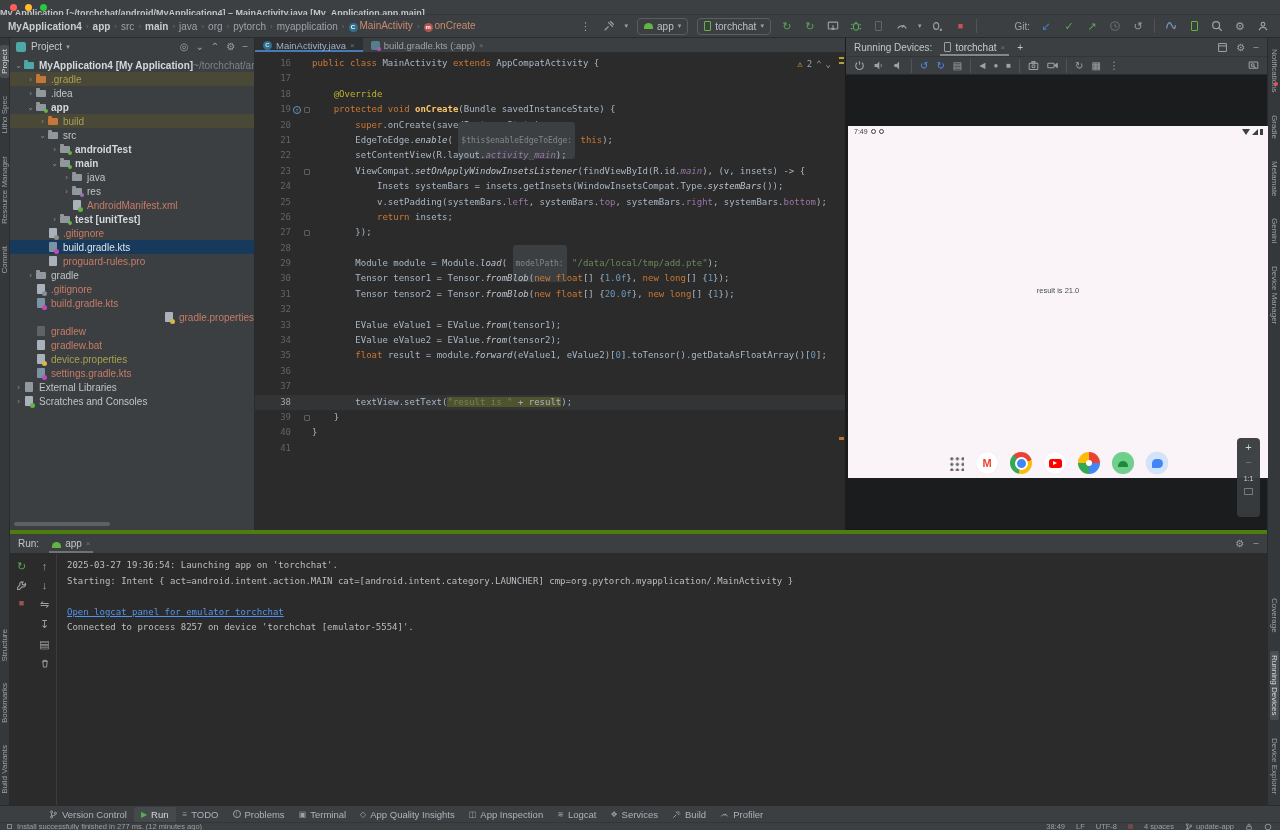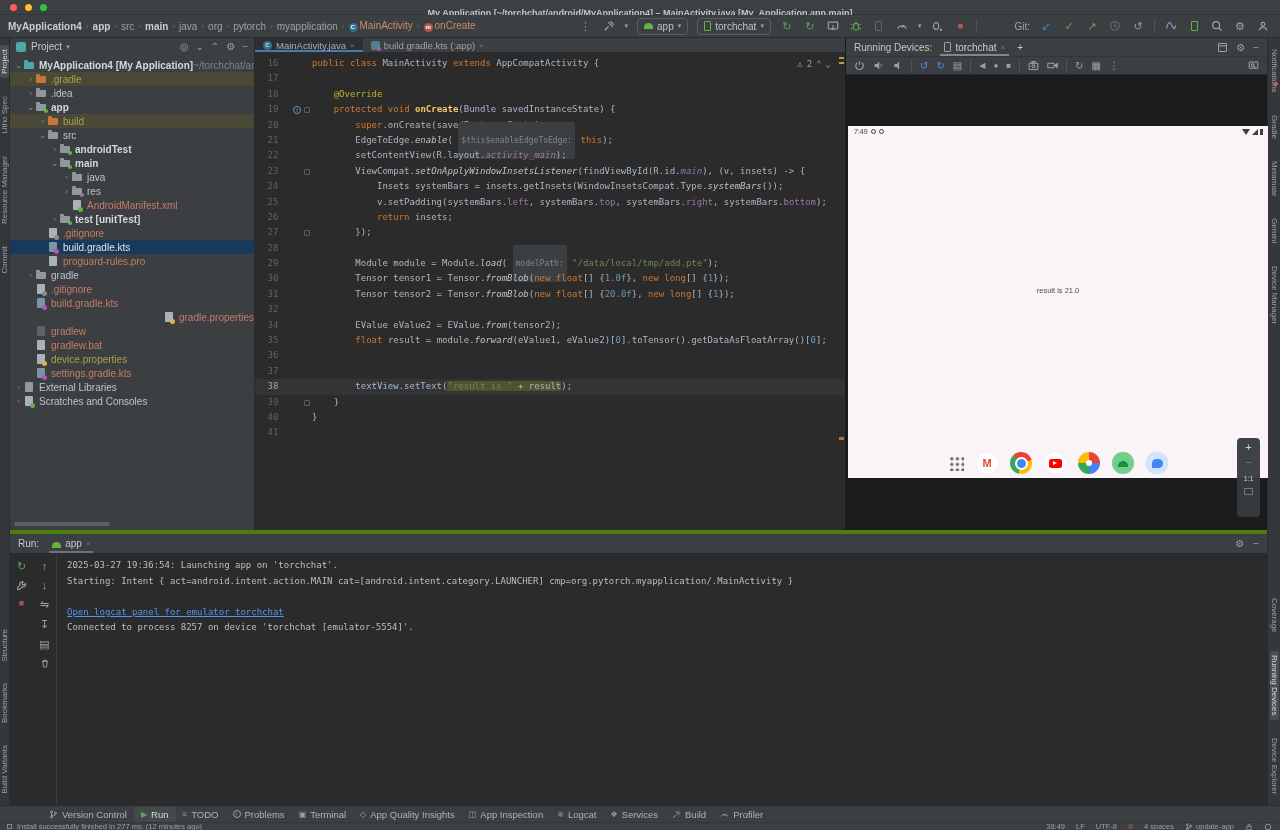--- a/index.html
+++ b/index.html
@@ -3,21 +3,21 @@
 <meta charset="utf-8">
 <style>
   * { margin:0; padding:0; box-sizing:border-box; }
   html,body { background:#1e1f21; }
   body { font-family:"Liberation Sans", sans-serif; }
   #app { position:relative; width:1280px; height:830px; background:#2b2b2b; overflow:hidden; color:#a9b2bc; }
 
   
   #titlebar { position:absolute; left:0; top:0; width:1280px; height:15px; background:#3d4043; border-bottom:1px solid #323537; }
   .tl { position:absolute; top:4px; width:7px; height:7px; border-radius:50%; }
-  #title-text { position:absolute; left:0; right:0; top:8px; text-align:center; font-size:9px; font-weight:bold; color:#c3c5c7; }
+  #title-text { position:absolute; left:0; right:0; top:8px; font-size:9px; font-weight:bold; color:#c3c5c7; }
 
   
   #toolbar { position:absolute; left:0; top:15px; width:1280px; height:23px; background:#3c3f41; border-bottom:1px solid #292c2e; display:flex; align-items:center; }
   #breadcrumbs { display:flex; align-items:center; gap:3px; padding-left:8px; font-size:10px; color:#9aa2ab; white-space:nowrap; }
   .bc-sep { color:#6a6f74; font-size:8px; padding:0 1px; }
   .bc-bold { font-weight:bold; color:#c8cdd2; }
   .bc-hl { color:#c98a6e; }
   .mini-badge { display:inline-flex; align-items:center; justify-content:center; width:9px; height:9px; border-radius:50%; font-size:6px; font-weight:bold; color:#fff; margin-right:2px; }
   #toolbar-right { margin-left:auto; display:flex; align-items:center; gap:9px; padding-right:10px; }
   .tb-ico { width:14px; height:14px; display:inline-flex; align-items:center; justify-content:center; color:#9da1a5; font-size:11px; }
@@ -65,21 +65,21 @@
   #editor-tabs { height:15px; background:#3c3f41; border-bottom:1px solid #292c2e; display:flex; font-size:9.5px; }
   .etab { display:flex; align-items:center; gap:4px; padding:0 8px; color:#9da2a6; }
   .etab.active { background:#2d2f31; color:#9db1c7; box-shadow:inset 0 -2px 0 #4a7ab3; }
   .etab .x { color:#6f7578; font-size:8px; }
   .tab-cico { width:9px; height:9px; border-radius:50%; background:#31708f; color:#cfe3ee; font-size:6px; font-weight:bold; display:inline-flex; align-items:center; justify-content:center; }
   .tab-gico { width:9px; height:9px; border-radius:2px; background:#54808c; position:relative; }
   .tab-gico::after { content:""; position:absolute; right:-1px; bottom:-1px; width:4px; height:4px; border-radius:50%; background:#bb4ebb; }
   #code-area { position:relative; height:477px; overflow:hidden; padding-top:3px; font-family:"DejaVu Sans Mono", monospace; font-size:9px; }
   .line { display:flex; height:15.4px; line-height:15.4px; }
   .line.current { background:#323436; }
-  .ln { width:36px; text-align:center; color:#606366; flex:none; }
+  .ln { width:36px; text-align:right; color:#606366; flex:none; }
   .line.current .ln { color:#a4a6a8; }
   .gslot { width:12px; flex:none; position:relative; }
   .ovr { position:absolute; left:2px; top:3.5px; width:8px; height:8px; border:1px solid #6897bb; border-radius:50%; color:#6897bb; font-size:6px; line-height:6px; text-align:center; }
   .foldc { width:9px; flex:none; position:relative; }
   .foldm { position:absolute; left:1px; top:5px; width:6px; height:6px; border:1px solid #5a5e61; border-radius:1px; }
   .code { white-space:pre; }
   .cd-k{color:#cc7832} .cd-d{color:#a9b7c6} .cd-m{color:#ffc66b;font-weight:bold}
   .cd-ann{color:#bbb529} .cd-it{color:#b9c2cb;font-style:italic}
   .cd-p{color:#9876aa} .cd-pi{color:#9876aa;font-style:italic}
   .cd-s{color:#6a8759} .cd-n{color:#6897bb}
@@ -625,20 +625,26 @@
           <span class="foldc"></span>
           <span class="code"><span class="cd-d">        Tensor tensor2 = Tensor.</span><span class="cd-it">fromBlob</span><span class="cd-d">(</span><span class="cd-k">new float</span><span class="cd-d">[] {</span><span class="cd-n">20.0f</span><span class="cd-d">}, </span><span class="cd-k">new long</span><span class="cd-d">[] {</span><span class="cd-n">1</span><span class="cd-d">});</span></span>
         </div>
         <div class="line">
           <span class="ln">32</span>
           <span class="gslot"></span>
           <span class="foldc"></span>
           <span class="code"></span>
         </div>
         <div class="line">
+          <span class="ln">33</span>
+          <span class="gslot"></span>
+          <span class="foldc"></span>
+          <span class="code"><span class="cd-d">        EValue eValue1 = EValue.</span><span class="cd-it">from</span><span class="cd-d">(tensor1);</span></span>
+        </div>
+        <div class="line">
           <span class="ln">34</span>
           <span class="gslot"></span>
           <span class="foldc"></span>
           <span class="code"><span class="cd-d">        EValue eValue2 = EValue.</span><span class="cd-it">from</span><span class="cd-d">(tensor2);</span></span>
         </div>
         <div class="line">
           <span class="ln">35</span>
           <span class="gslot"></span>
           <span class="foldc"></span>
           <span class="code"><span class="cd-d">        </span><span class="cd-k">float </span><span class="cd-d">result = module.</span><span class="cd-it">forward</span><span class="cd-d">(eValue1, eValue2)[</span><span class="cd-n">0</span><span class="cd-d">].toTensor().getDataAsFloatArray()[</span><span class="cd-n">0</span><span class="cd-d">];</span></span>

